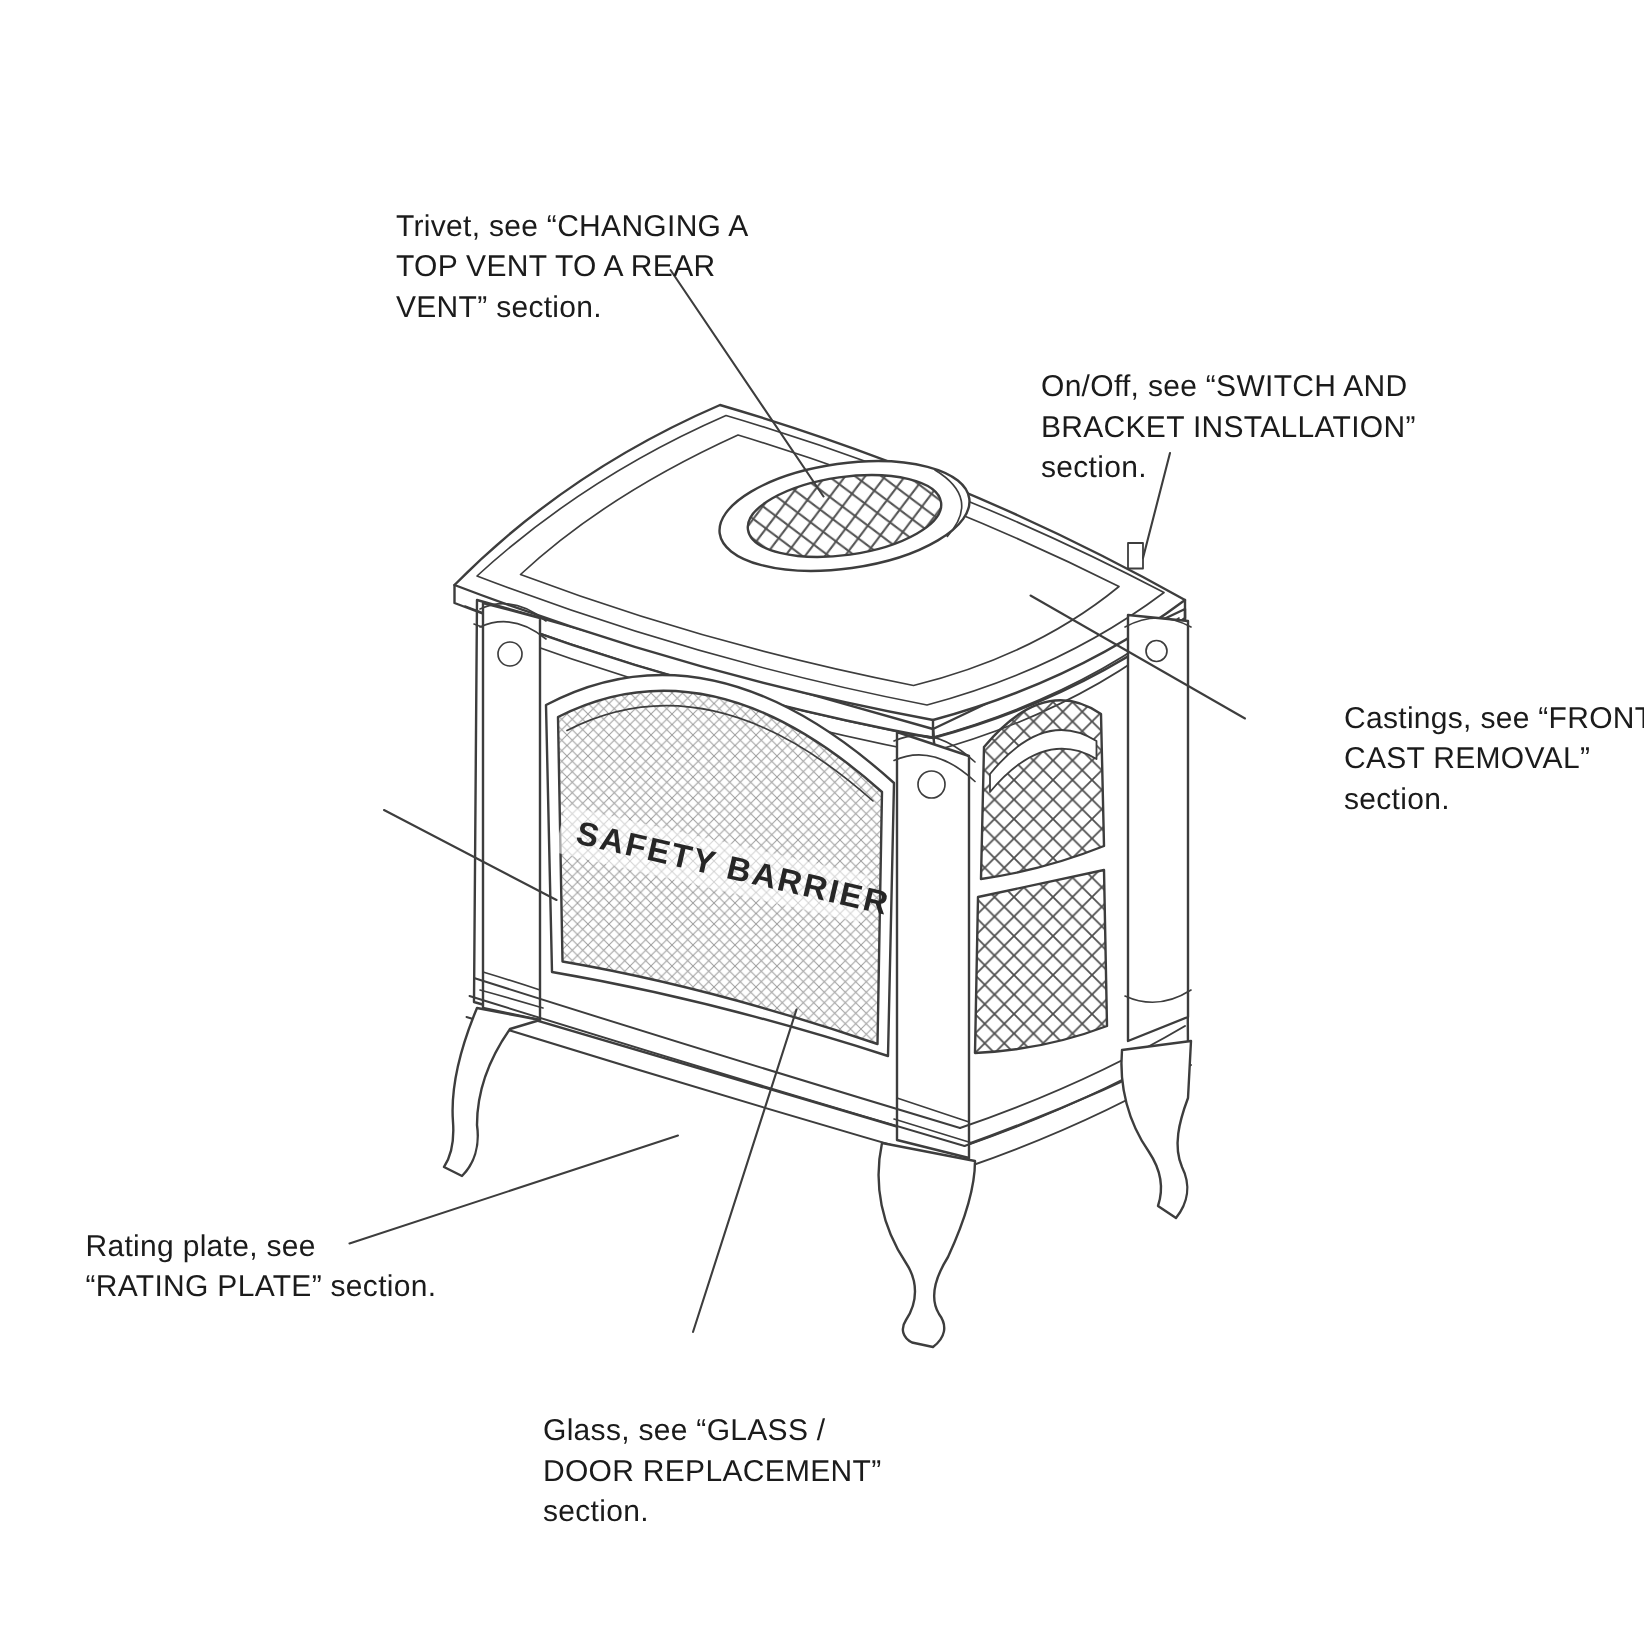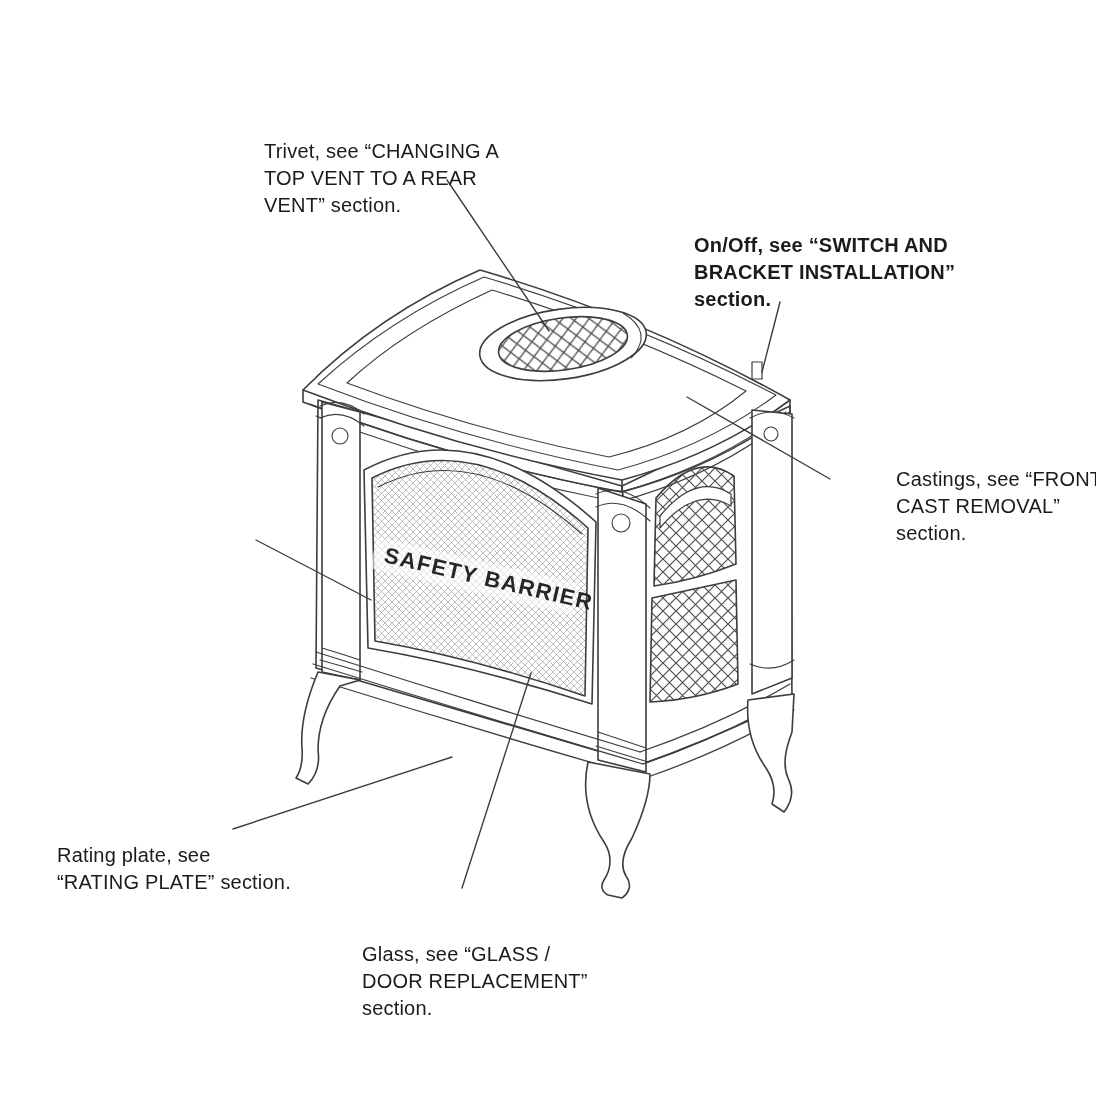--- a/index.html
+++ b/index.html
@@ -132,29 +132,29 @@
         <line x1="233" y1="829" x2="452" y2="757"></line>
         <line x1="462" y1="888" x2="531" y2="673"></line>
       </g>
     </g>
   </svg>
 
   <div class="label" style="left:237px; top:138px; width:270px;margin-left:27px;">Trivet, see “CHANGING A
 TOP VENT TO A REAR
 VENT” section.</div>
 
-  <div class="label" style="left:694px; top:232px; width:280px;font-weight:bold;">On/Off, see “SWITCH AND
+  <div class="label" style="left:694px; top:245px; width:280px;">On/Off, see “SWITCH AND
 BRACKET INSTALLATION”
 section.</div>
 
   <div class="label" style="left:860px; top:466px; width:230px;margin-left:36px;">Castings, see “FRONT
 CAST REMOVAL”
 section.</div>
 
 
-  <div class="label" style="left:57px; top:818px; width:260px;margin-top:24px;">Rating plate, see
+  <div class="label" style="left:57px; top:818px; width:260px;">Rating plate, see
 “RATING PLATE” section.</div>
 
   <div class="label" style="left:362px; top:941px; width:260px;">Glass, see “GLASS /
 DOOR REPLACEMENT”
 section.</div>
 
 </div>
 
 </body></html>

